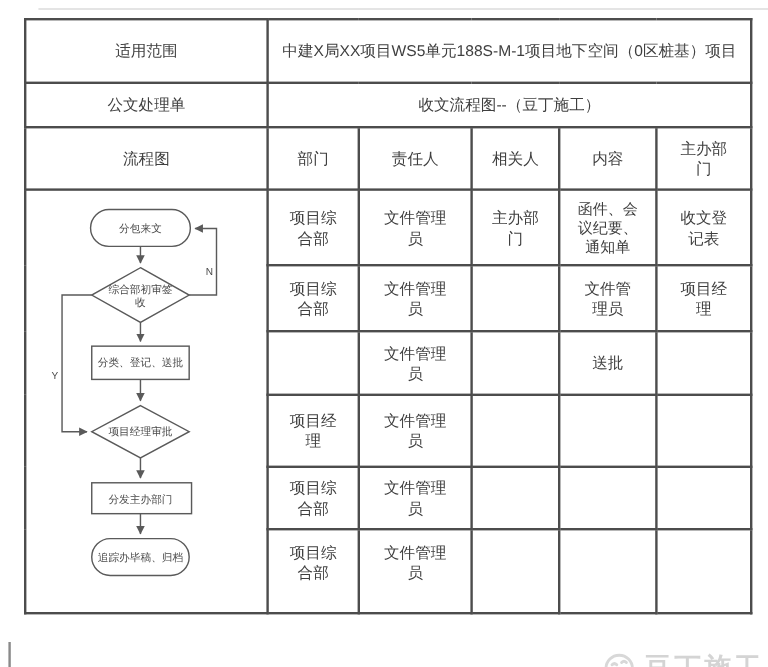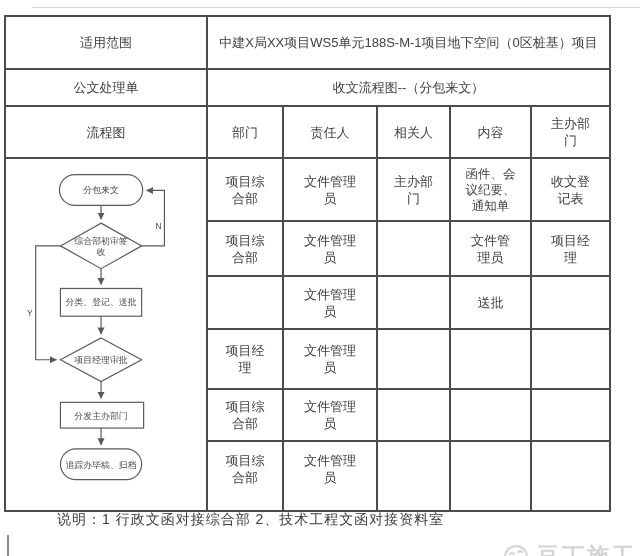--- a/index.html
+++ b/index.html
@@ -2,21 +2,21 @@
 <html><head>
 <meta charset="utf-8">
 <style>
   html,body{margin:0;padding:0;background:#ffffff;}
   .page{position:relative;width:640px;height:556px;background:#ffffff;overflow:hidden;
         font-family:"Liberation Sans","DejaVu Sans",sans-serif;color:#3f3f3f;}
   
   .scan-top{position:absolute;left:32px;top:7px;width:608px;height:1px;background:#d2d2d2;}
   .scan-bl{position:absolute;left:7px;top:535px;width:2px;height:21px;background:#8a8a8a;}
 
-  table.flow-table{position:absolute;left:4px;top:15px;width:605px;height:485px;
+  table.flow-table{position:absolute;left:20px;top:15px;width:605px;height:485px;
         border-collapse:collapse;table-layout:fixed;border-radius:20px;}
   table.flow-table td{border:2px solid #4c4c4c;text-align:center;vertical-align:middle;
         padding:0;font-size:13px;line-height:17px;color:#3f3f3f;}
   td.scope-val{padding:2px 14px;line-height:20px;font-size:13px;}
   .cellw{margin:0 auto;}
   .w42{max-width:42px;}
   .w56{max-width:56px;}
   td.flowcell{vertical-align:top;padding:0;}
   td.flowcell svg{display:block;}
 
@@ -41,21 +41,21 @@
         <col style="width:81px">
         <col style="width:79px">
     </colgroup>
     <tbody>
         <tr style="height:53px">
       <td>适用范围</td>
       <td colspan="5" class="scope-val">中建X局XX项目WS5单元188S-M-1项目地下空间（0区桩基）项目</td>
     </tr>
     <tr style="height:37px">
       <td>公文处理单</td>
-      <td colspan="5">收文流程图--（分包来文）</td>
+      <td colspan="5">收文流程图--（豆丁施工）</td>
     </tr>
     <tr style="height:52px">
       <td>流程图</td>
       <td>部门</td>
       <td>责任人</td>
       <td>相关人</td>
       <td>内容</td>
       <td>
             <div class="cellw w42">主办部门</div>
           </td>
@@ -193,21 +193,20 @@
       <td>
             <div class="cellw w42"></div>
           </td>
       <td>
             <div class="cellw w42"></div>
           </td>
     </tr>
   </tbody>
     </table>
 
-  <div class="note">说明：1 行政文函对接综合部  2、技术工程文函对接资料室</div>
 
   <div class="watermark">
     <svg width="32" height="32" viewBox="0 0 32 32">
       <g stroke="#d8d8d8" fill="none" stroke-width="2.4" stroke-linecap="round">
         <circle cx="16" cy="17" r="11"></circle>
         <path d="M10 14 q2 -2 4 0"></path>
         <path d="M18 12 q2 -2 4 0"></path>
         <path d="M12 20 q4 4 9 1"></path>
       </g>
     </svg>

